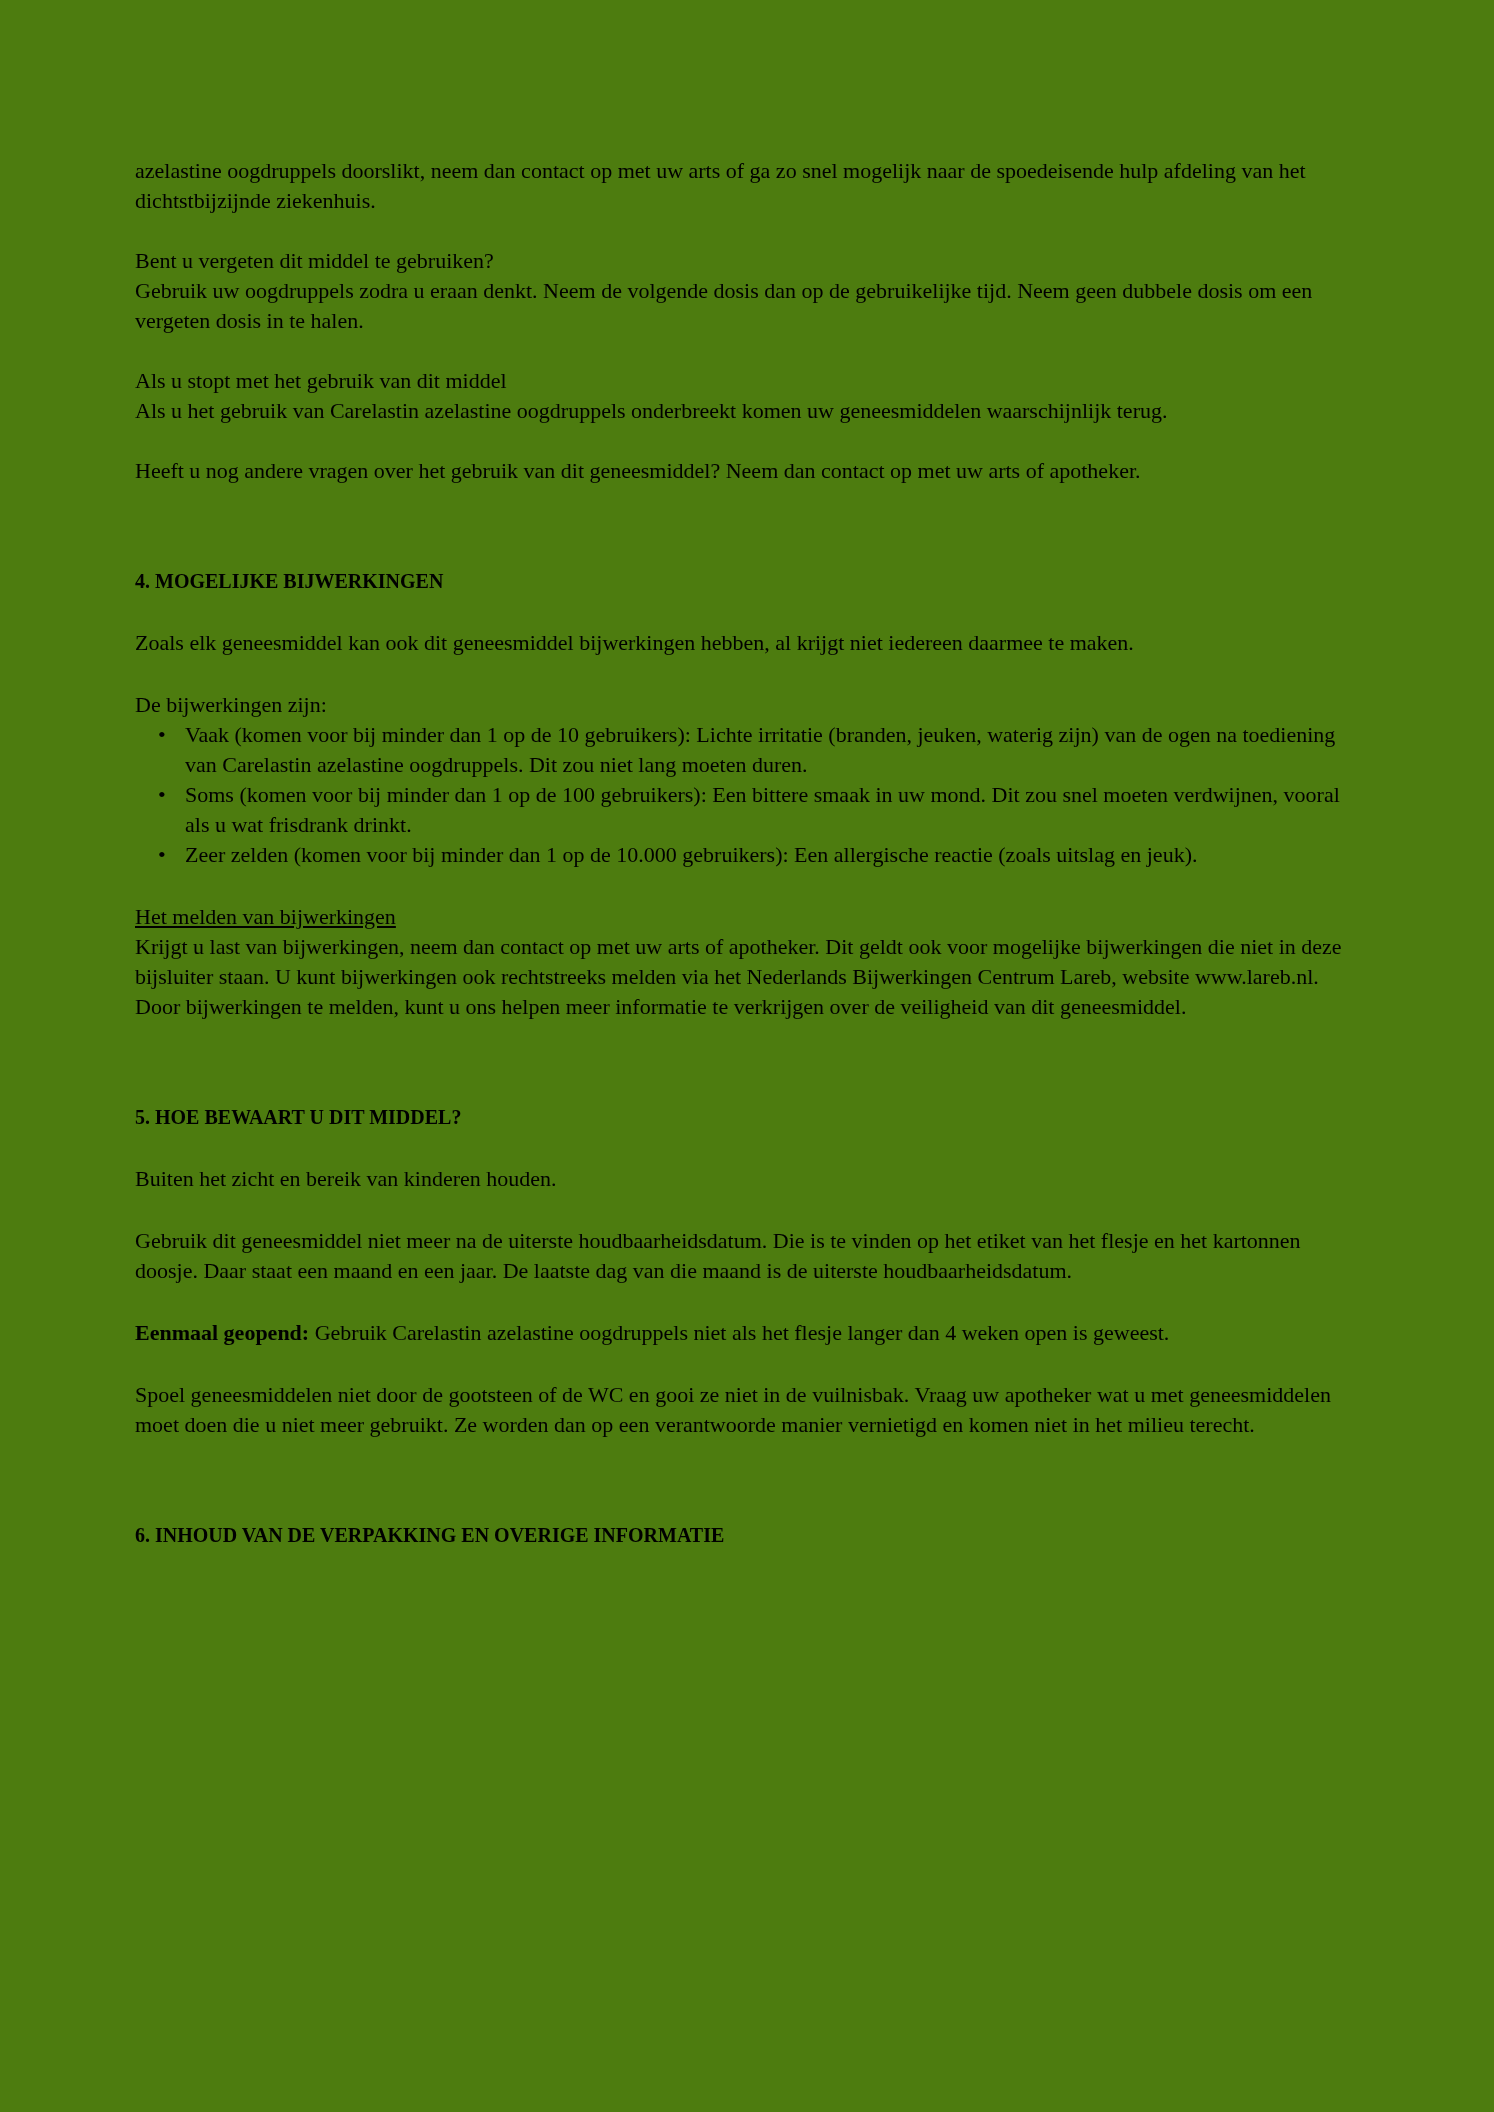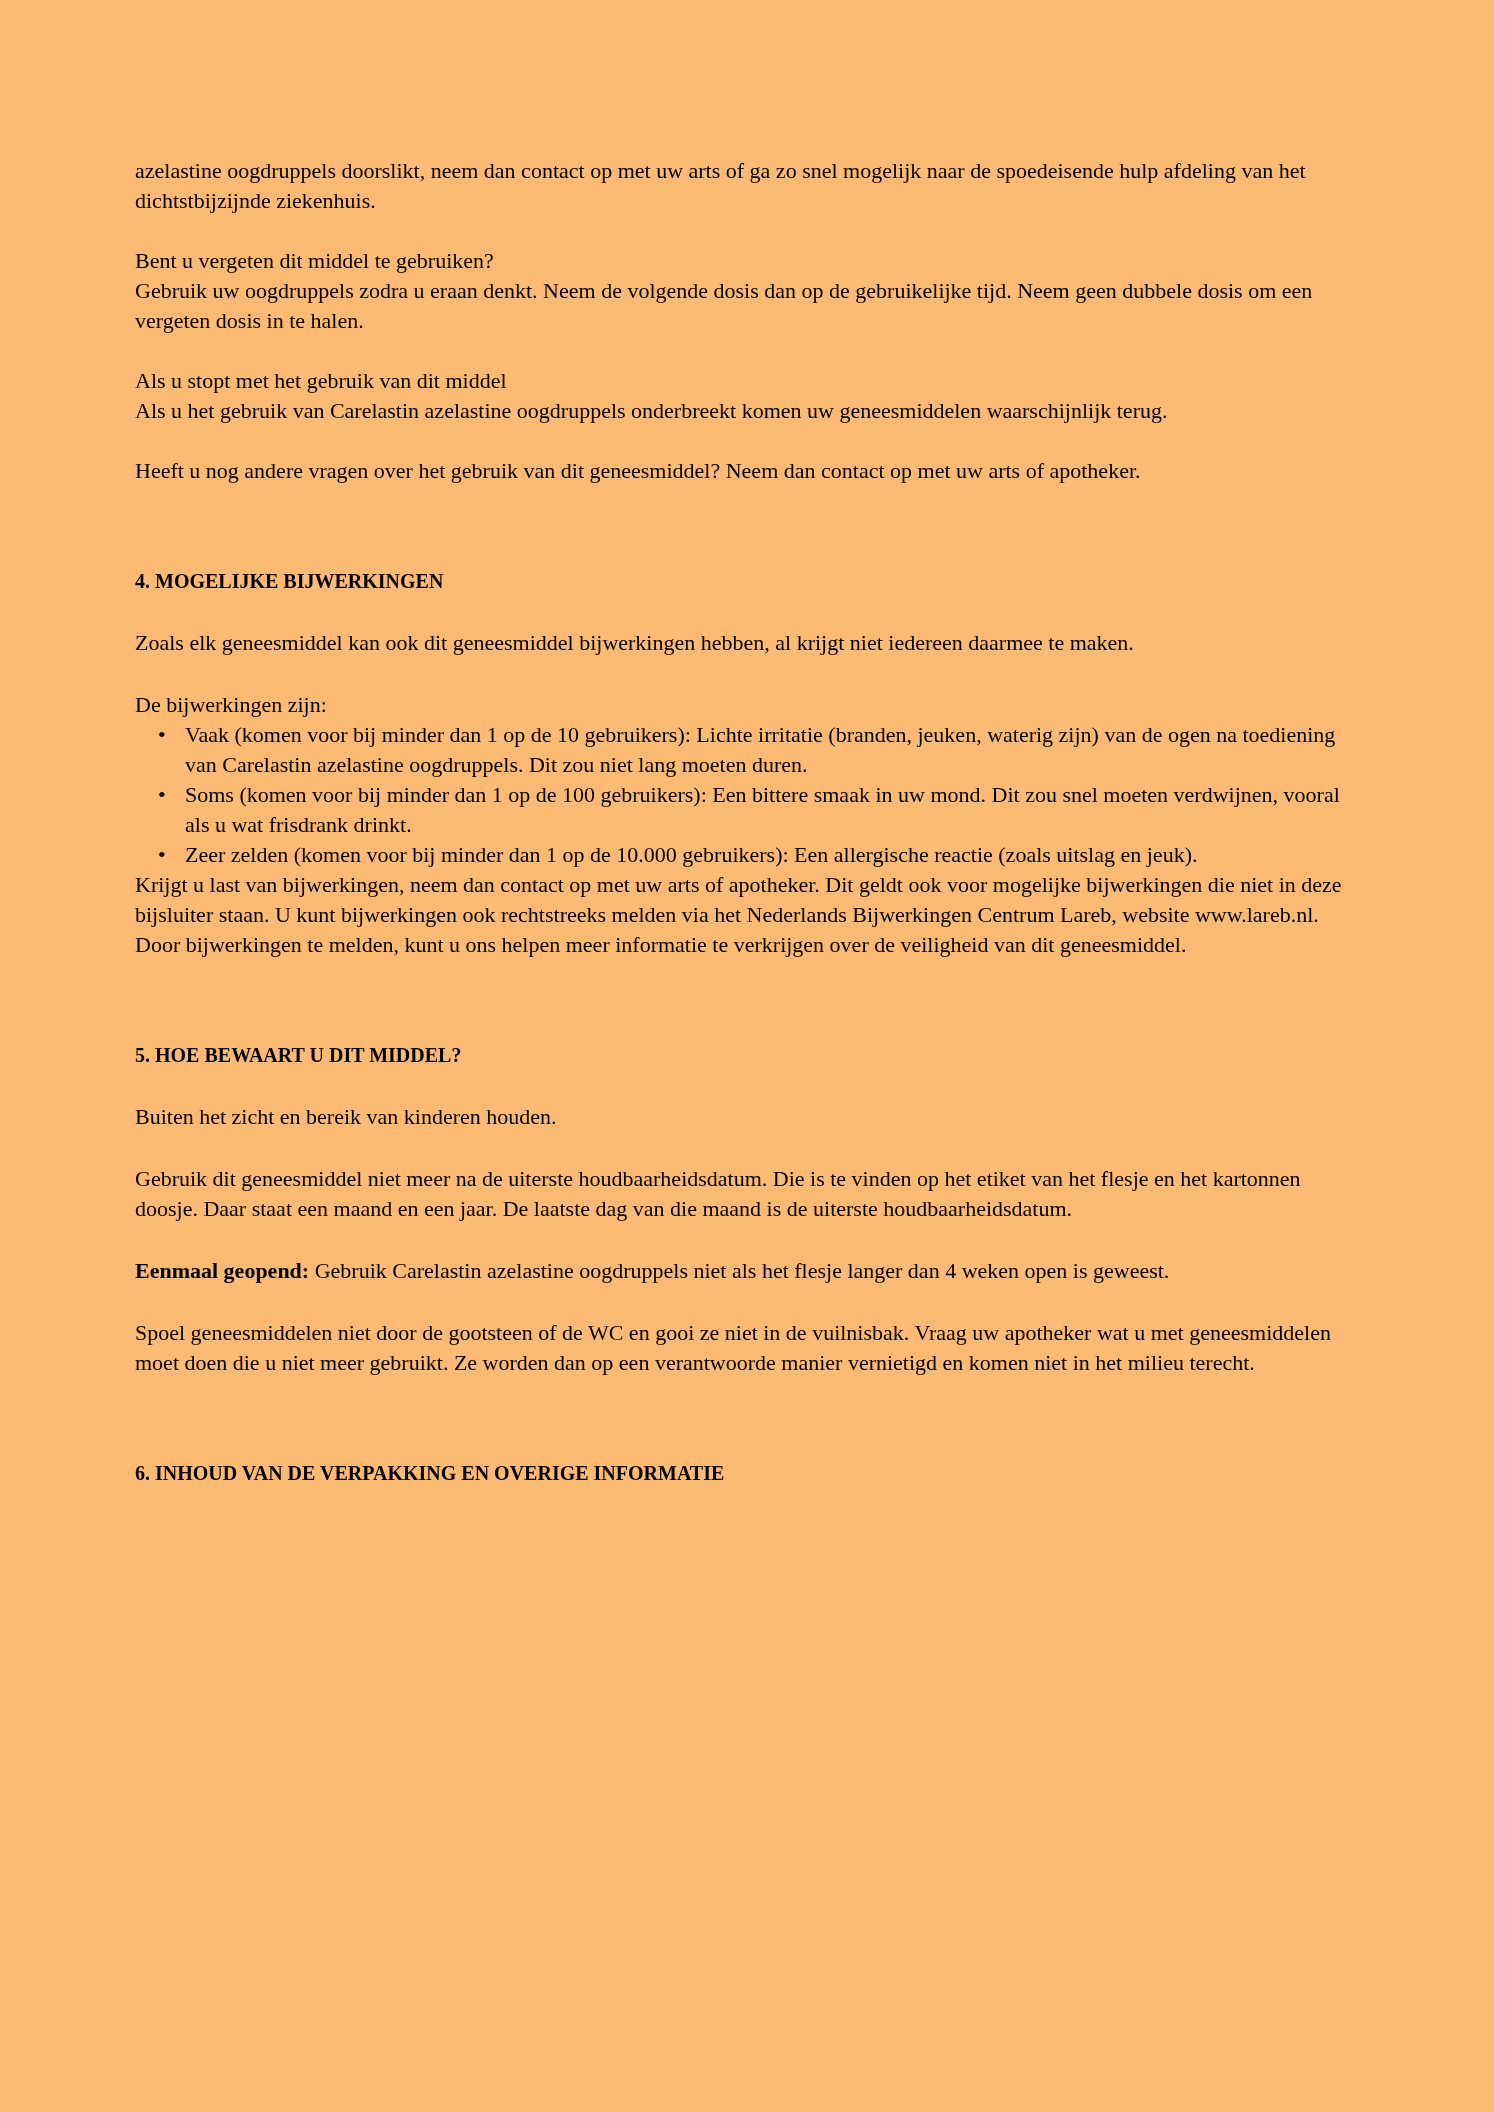--- a/index.html
+++ b/index.html
@@ -1,21 +1,21 @@
 <!DOCTYPE html>
 <html><head>
 <meta charset="utf-8">
 <style>
   * { margin: 0; padding: 0; box-sizing: border-box; }
   html, body { background: #ffffff; }
   .page {
     position: relative;
     width: 1494px;
     height: 2112px;
-    background: #fdba74;
+    background: #4d7c0f;
     color: #000000;
     font-family: "Liberation Serif", "DejaVu Serif", serif;
     font-size: 22px;
     line-height: 30px;
     padding: 156px 126px 0 135px;
     overflow: hidden;
   }
   .para { font-weight: normal; }
   .bold-heading {
     font-weight: normal;
@@ -73,20 +73,21 @@
     <li>
       <span class="bullet-dot">•</span>
       <span class="bullet-text">Soms (komen voor bij minder dan 1 op de 100 gebruikers): Een bittere smaak in uw mond. Dit zou snel moeten verdwijnen, vooral als u wat frisdrank drinkt.</span>
     </li>
     <li>
       <span class="bullet-dot">•</span>
       <span class="bullet-text">Zeer zelden (komen voor bij minder dan 1 op de 10.000 gebruikers): Een allergische reactie (zoals uitslag en jeuk).</span>
     </li>
   </ul>
 
+  <h3 class="bold-heading underlined mt-half">Het melden van bijwerkingen</h3>
   <p class="para">Krijgt u last van bijwerkingen, neem dan contact op met uw arts of apotheker. Dit geldt ook voor mogelijke bijwerkingen die niet in deze bijsluiter staan. U kunt bijwerkingen ook rechtstreeks melden via het Nederlands Bijwerkingen Centrum Lareb, website www.lareb.nl. Door bijwerkingen te melden, kunt u ons helpen meer informatie te verkrijgen over de veiligheid van dit geneesmiddel.</p>
 
   <h2 class="section-heading mt-section">5. HOE BEWAART U DIT MIDDEL?</h2>
 
   <p class="para mt-half">Buiten het zicht en bereik van kinderen houden.</p>
 
   <p class="para mt-half">Gebruik dit geneesmiddel niet meer na de uiterste houdbaarheidsdatum. Die is te vinden op het etiket van het flesje en het kartonnen doosje. Daar staat een maand en een jaar. De laatste dag van die maand is de uiterste houdbaarheidsdatum.</p>
 
   <p class="para mt-half">
     <span class="inline-bold">Eenmaal geopend:</span><span> Gebruik Carelastin azelastine oogdruppels niet als het flesje langer dan 4 weken open is geweest.</span>

